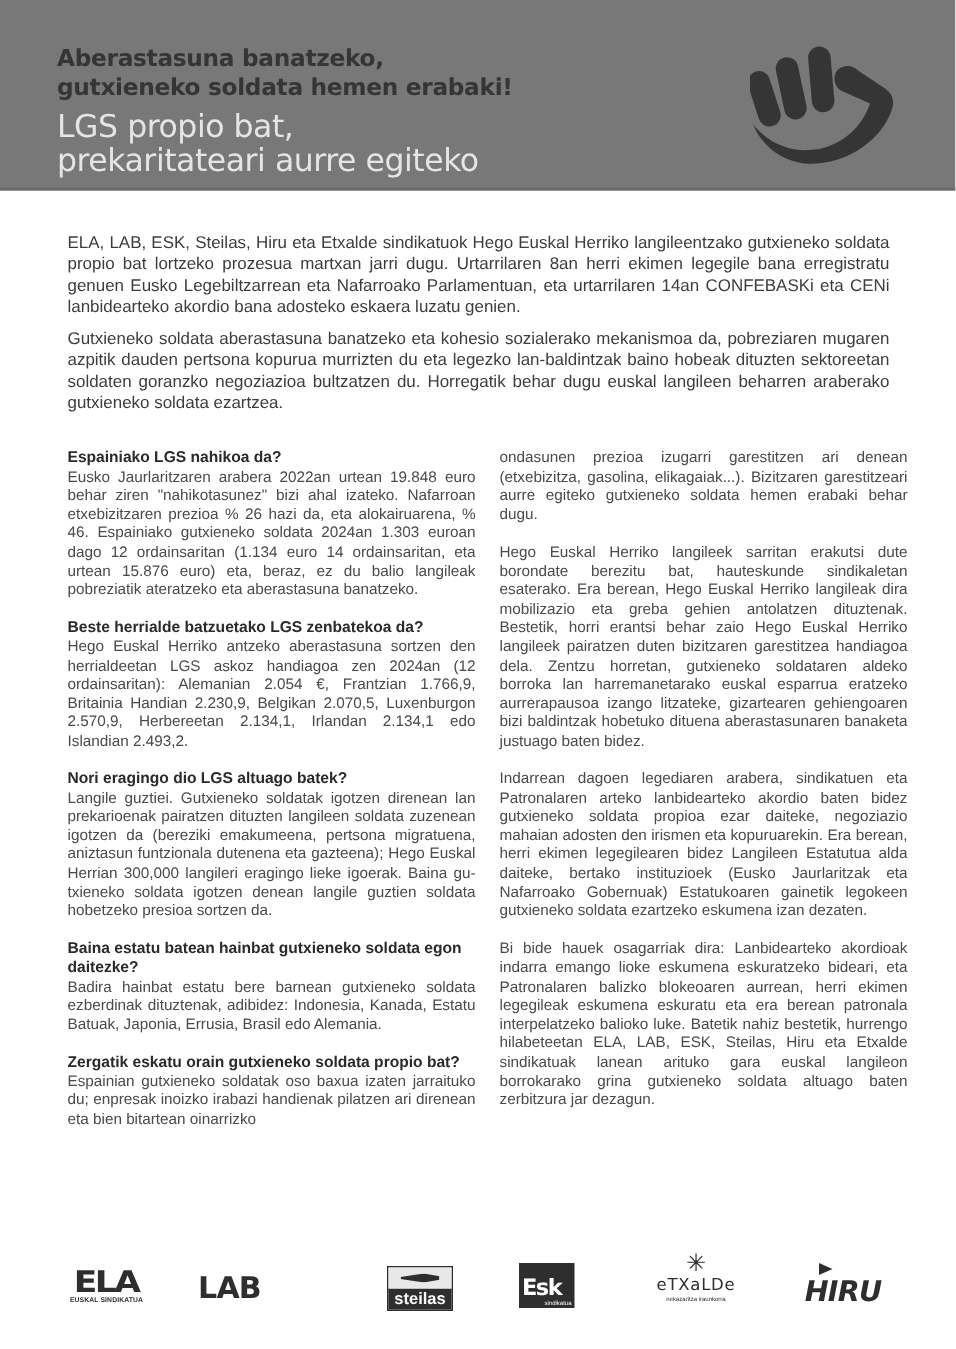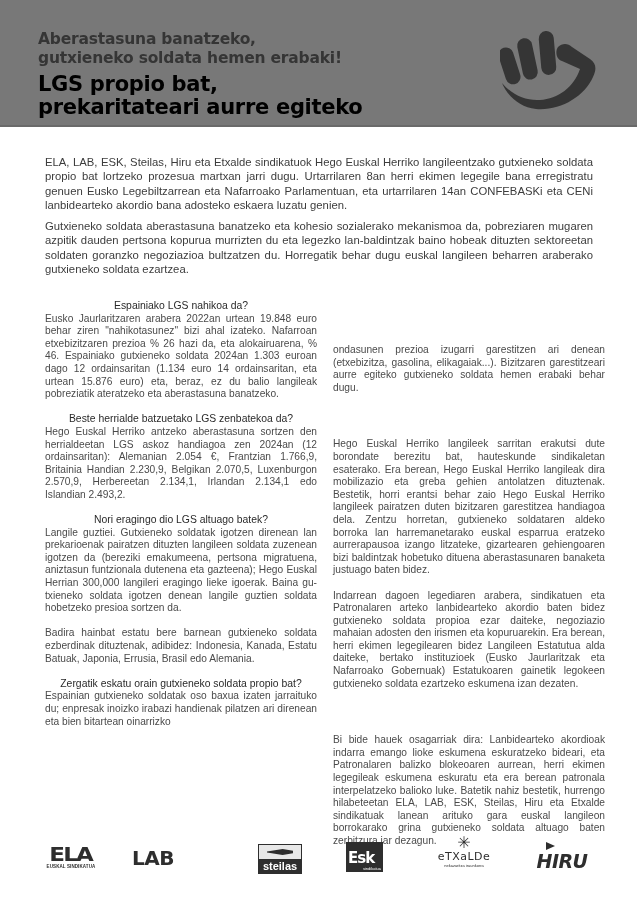--- a/index.html
+++ b/index.html
@@ -12,22 +12,22 @@
       border-bottom: 2px solid #6a6a6a;
     }
     .header .subtitle {
       position: absolute; left: 38px; top: 30px;
       font-family: "DejaVu Sans", sans-serif; font-weight: bold;
       font-size: 15.5px; line-height: 19px; color: #353535;
       letter-spacing: -0.2px;
     }
     .header .title {
       position: absolute; left: 38px; top: 73px;
-      font-family: "DejaVu Sans", sans-serif; font-weight: bold;
-      font-size: 21px; line-height: 23px; color: #000000;
+      font-family: "DejaVu Sans", sans-serif; font-weight: normal;
+      font-size: 21px; line-height: 23px; color: #e5e5e5;
       letter-spacing: -0.3px;
     }
     .header .hand-logo {
       position: absolute; left: 500px; top: 25px; width: 110px; height: 90px;
     }
 
     .intro {
       position: absolute; left: 45px; top: 155px; width: 548px;
       font-size: 11.3px; line-height: 14.3px; color: #3c3c3c;
       text-align: justify;
@@ -35,25 +35,25 @@
     .intro p { margin-bottom: 7px; }
 
     .col {
       position: absolute; top: 300px; width: 272px;
       font-size: 10.2px; line-height: 12.6px; color: #4a4a4a;
       text-align: justify;
     }
     .col-left { left: 45px; }
     .col-right { left: 333px; }
     .col .q {
-      font-weight: normal; color: #2a2a2a; font-size: 10.4px; line-height: 12.6px;
-      text-align: center;
+      font-weight: bold; color: #2a2a2a; font-size: 10.4px; line-height: 12.6px;
+      text-align: left;
     }
     .col .a { margin-bottom: 12.6px; }
-    .col .para { margin-bottom: 12.6px; margin-top: 44px; }
+    .col .para { margin-bottom: 12.6px; }
 
     .logos {
       position: absolute; left: 0; top: 835px; width: 637px; height: 40px;
     }
     .logo { position: absolute; display: flex; flex-direction: column; align-items: center; justify-content: center; color: #2e2e2e; }
     .logo-ela { left: 44px; top: 10px; width: 54px; text-align: center; }
     .logo-ela .main { font-family: "DejaVu Sans", sans-serif; font-weight: bold; font-size: 20px; letter-spacing: -1.5px; line-height: 18px; transform: scaleX(1.15); }
     .logo-ela .sub { font-size: 4.5px; font-weight: bold; letter-spacing: 0.1px; margin-top: 1px; }
     .logo-lab { left: 124px; top: 13px; width: 58px; }
     .logo-lab .main { font-family: "DejaVu Sans", sans-serif; font-weight: bold; font-size: 20px; letter-spacing: -0.5px; line-height: 20px; }
@@ -102,20 +102,21 @@
 <section class="col col-left">
   <div class="q">Espainiako LGS nahikoa da?</div>
   <div class="a">Eusko Jaurlaritzaren arabera 2022an urtean 19.848 euro behar ziren "nahikotasunez" bizi ahal izateko. Nafarroan etxebizitzaren prezioa % 26 hazi da, eta alokairuarena, % 46. Espainiako gutxieneko solda­ta 2024an 1.303 euroan dago 12 ordainsaritan (1.134 euro 14 ordainsaritan, eta urtean 15.876 euro) eta, beraz, ez du balio langileak pobreziatik ateratzeko eta aberastasuna banatzeko.</div>
 
   <div class="q">Beste herrialde batzuetako LGS zenbatekoa da?</div>
   <div class="a">Hego Euskal Herriko antzeko aberastasuna sor­tzen den herrialdeetan LGS askoz handiagoa zen 2024an (12 ordainsaritan): Alemanian 2.054 €, Fran­tzian 1.766,9, Britainia Handian 2.230,9, Belgikan 2.070,5, Luxenburgon 2.570,9, Herbereetan 2.134,1, Irlandan 2.134,1 edo Islandian 2.493,2.</div>
 
   <div class="q">Nori eragingo dio LGS altuago batek?</div>
   <div class="a">Langile guztiei. Gutxieneko soldatak igotzen dire­nean lan prekarioenak pairatzen dituzten langileen soldata zuzenean igotzen da (bereziki emakumee­na, pertsona migratuena, aniztasun funtziona­la dutenena eta gazteena); Hego Euskal Herrian 300,000 langileri eragingo lieke igoerak. Baina gu­txieneko soldata igotzen denean langile guztien soldata hobetzeko presioa sortzen da.</div>
 
+  <div class="q">Baina estatu batean hainbat gutxieneko soldata egon daitezke?</div>
   <div class="a">Badira hainbat estatu bere barnean gutxieneko soldata ezberdinak dituztenak, adibidez: Indonesia, Kanada, Estatu Batuak, Japonia, Errusia, Brasil edo Alemania.</div>
 
   <div class="q">Zergatik eskatu orain gutxieneko soldata pro­pio bat?</div>
   <div class="a">Espainian gutxieneko soldatak oso baxua izaten jarraituko du; enpresak inoizko irabazi handienak pilatzen ari direnean eta bien bitartean oinarrizko</div>
 </section>
 
 <section class="col col-right">
   <div class="para">ondasunen prezioa izugarri garestitzen ari denean (etxebizitza, gasolina, elikagaiak...). Bizitzaren gares­titzeari aurre egiteko gutxieneko soldata hemen erabaki behar dugu.</div>
   <div class="para">Hego Euskal Herriko langileek sarritan erakutsi dute borondate berezitu bat, hauteskunde sindi­kaletan esaterako. Era berean, Hego Euskal Herri­ko langileak dira mobilizazio eta greba gehien an­tolatzen dituztenak. Bestetik, horri erantsi behar zaio Hego Euskal Herriko langileek pairatzen duten bizitzaren garestitzea handiagoa dela. Zentzu ho­rretan, gutxieneko soldataren aldeko borroka lan harremanetarako euskal esparrua eratzeko aurre­rapausoa izango litzateke, gizartearen gehiengoa­ren bizi baldintzak hobetuko dituena aberastasu­naren banaketa justuago baten bidez.</div>
   <div class="a">Indarrean dagoen legediaren arabera, sindikatuen eta Patronalaren arteko lanbidearteko akordio ba­ten bidez gutxieneko soldata propioa ezar daiteke, negoziazio mahaian adosten den irismen eta ko­puruarekin. Era berean, herri ekimen legegilearen bidez Langileen Estatutua alda daiteke, bertako instituzioek (Eusko Jaurlaritzak eta Nafarroako Go­bernuak) Estatukoaren gainetik legokeen gutxie­neko soldata ezartzeko eskumena izan dezaten.</div>

